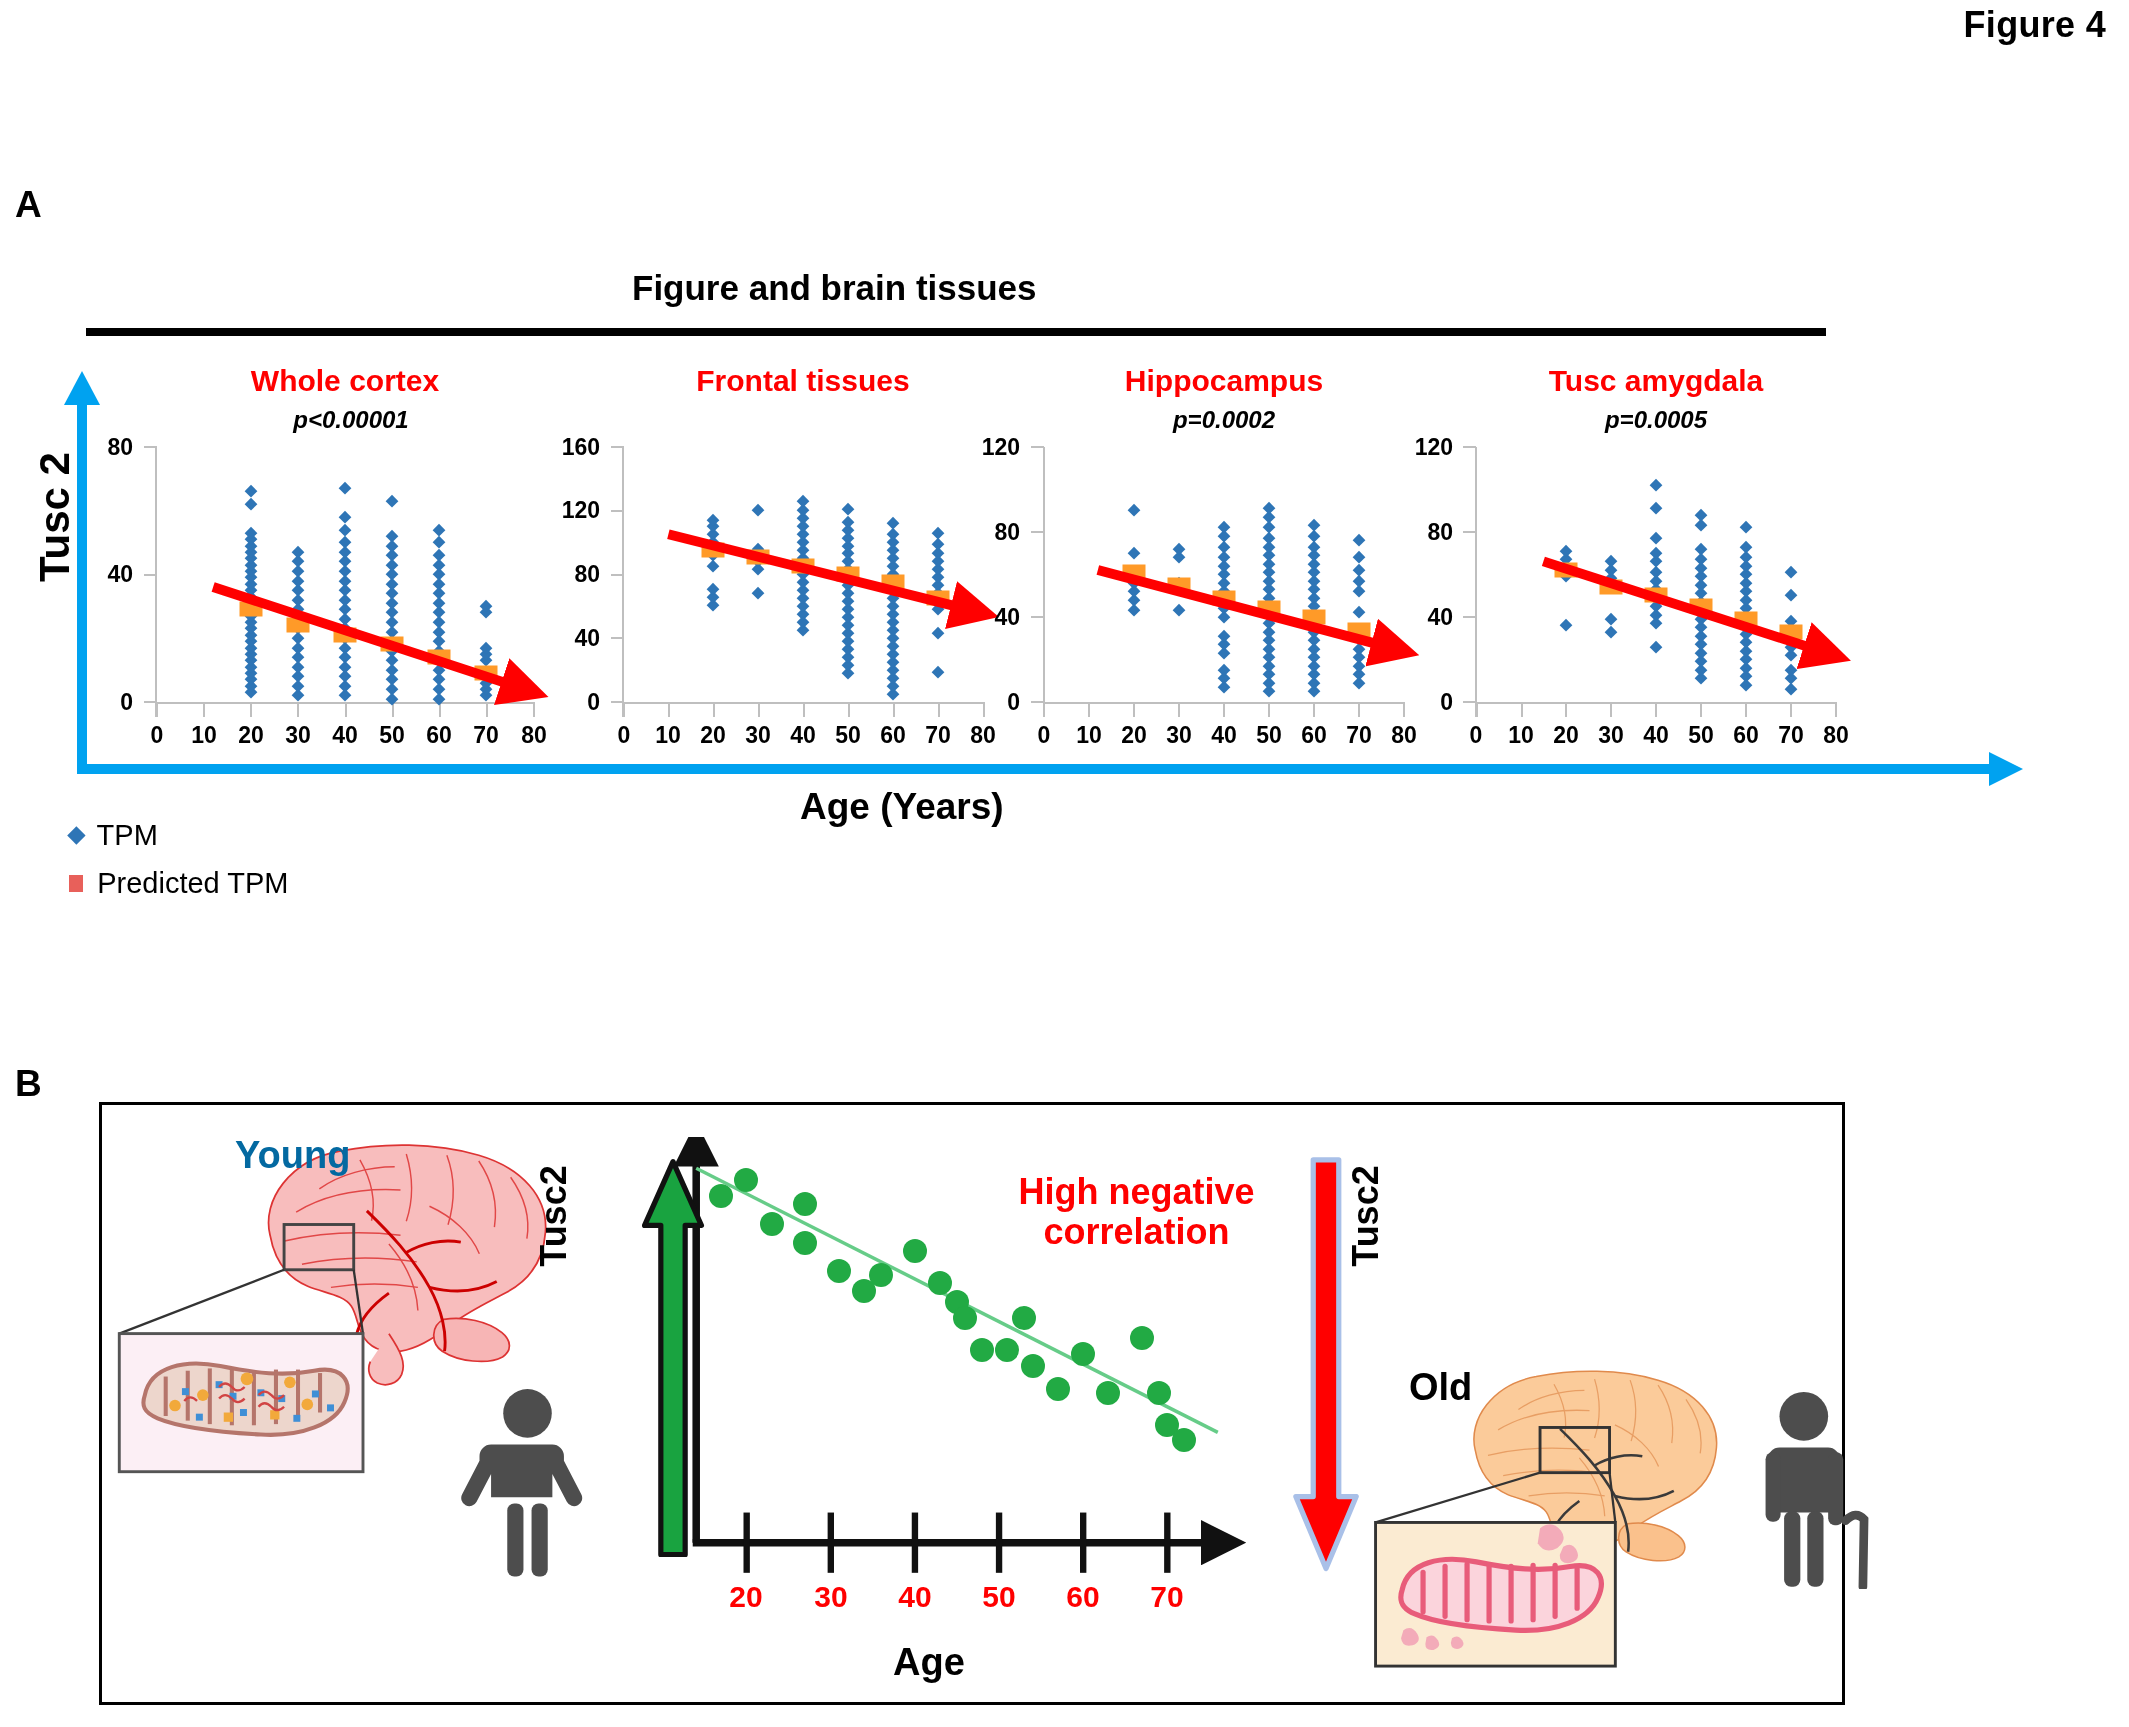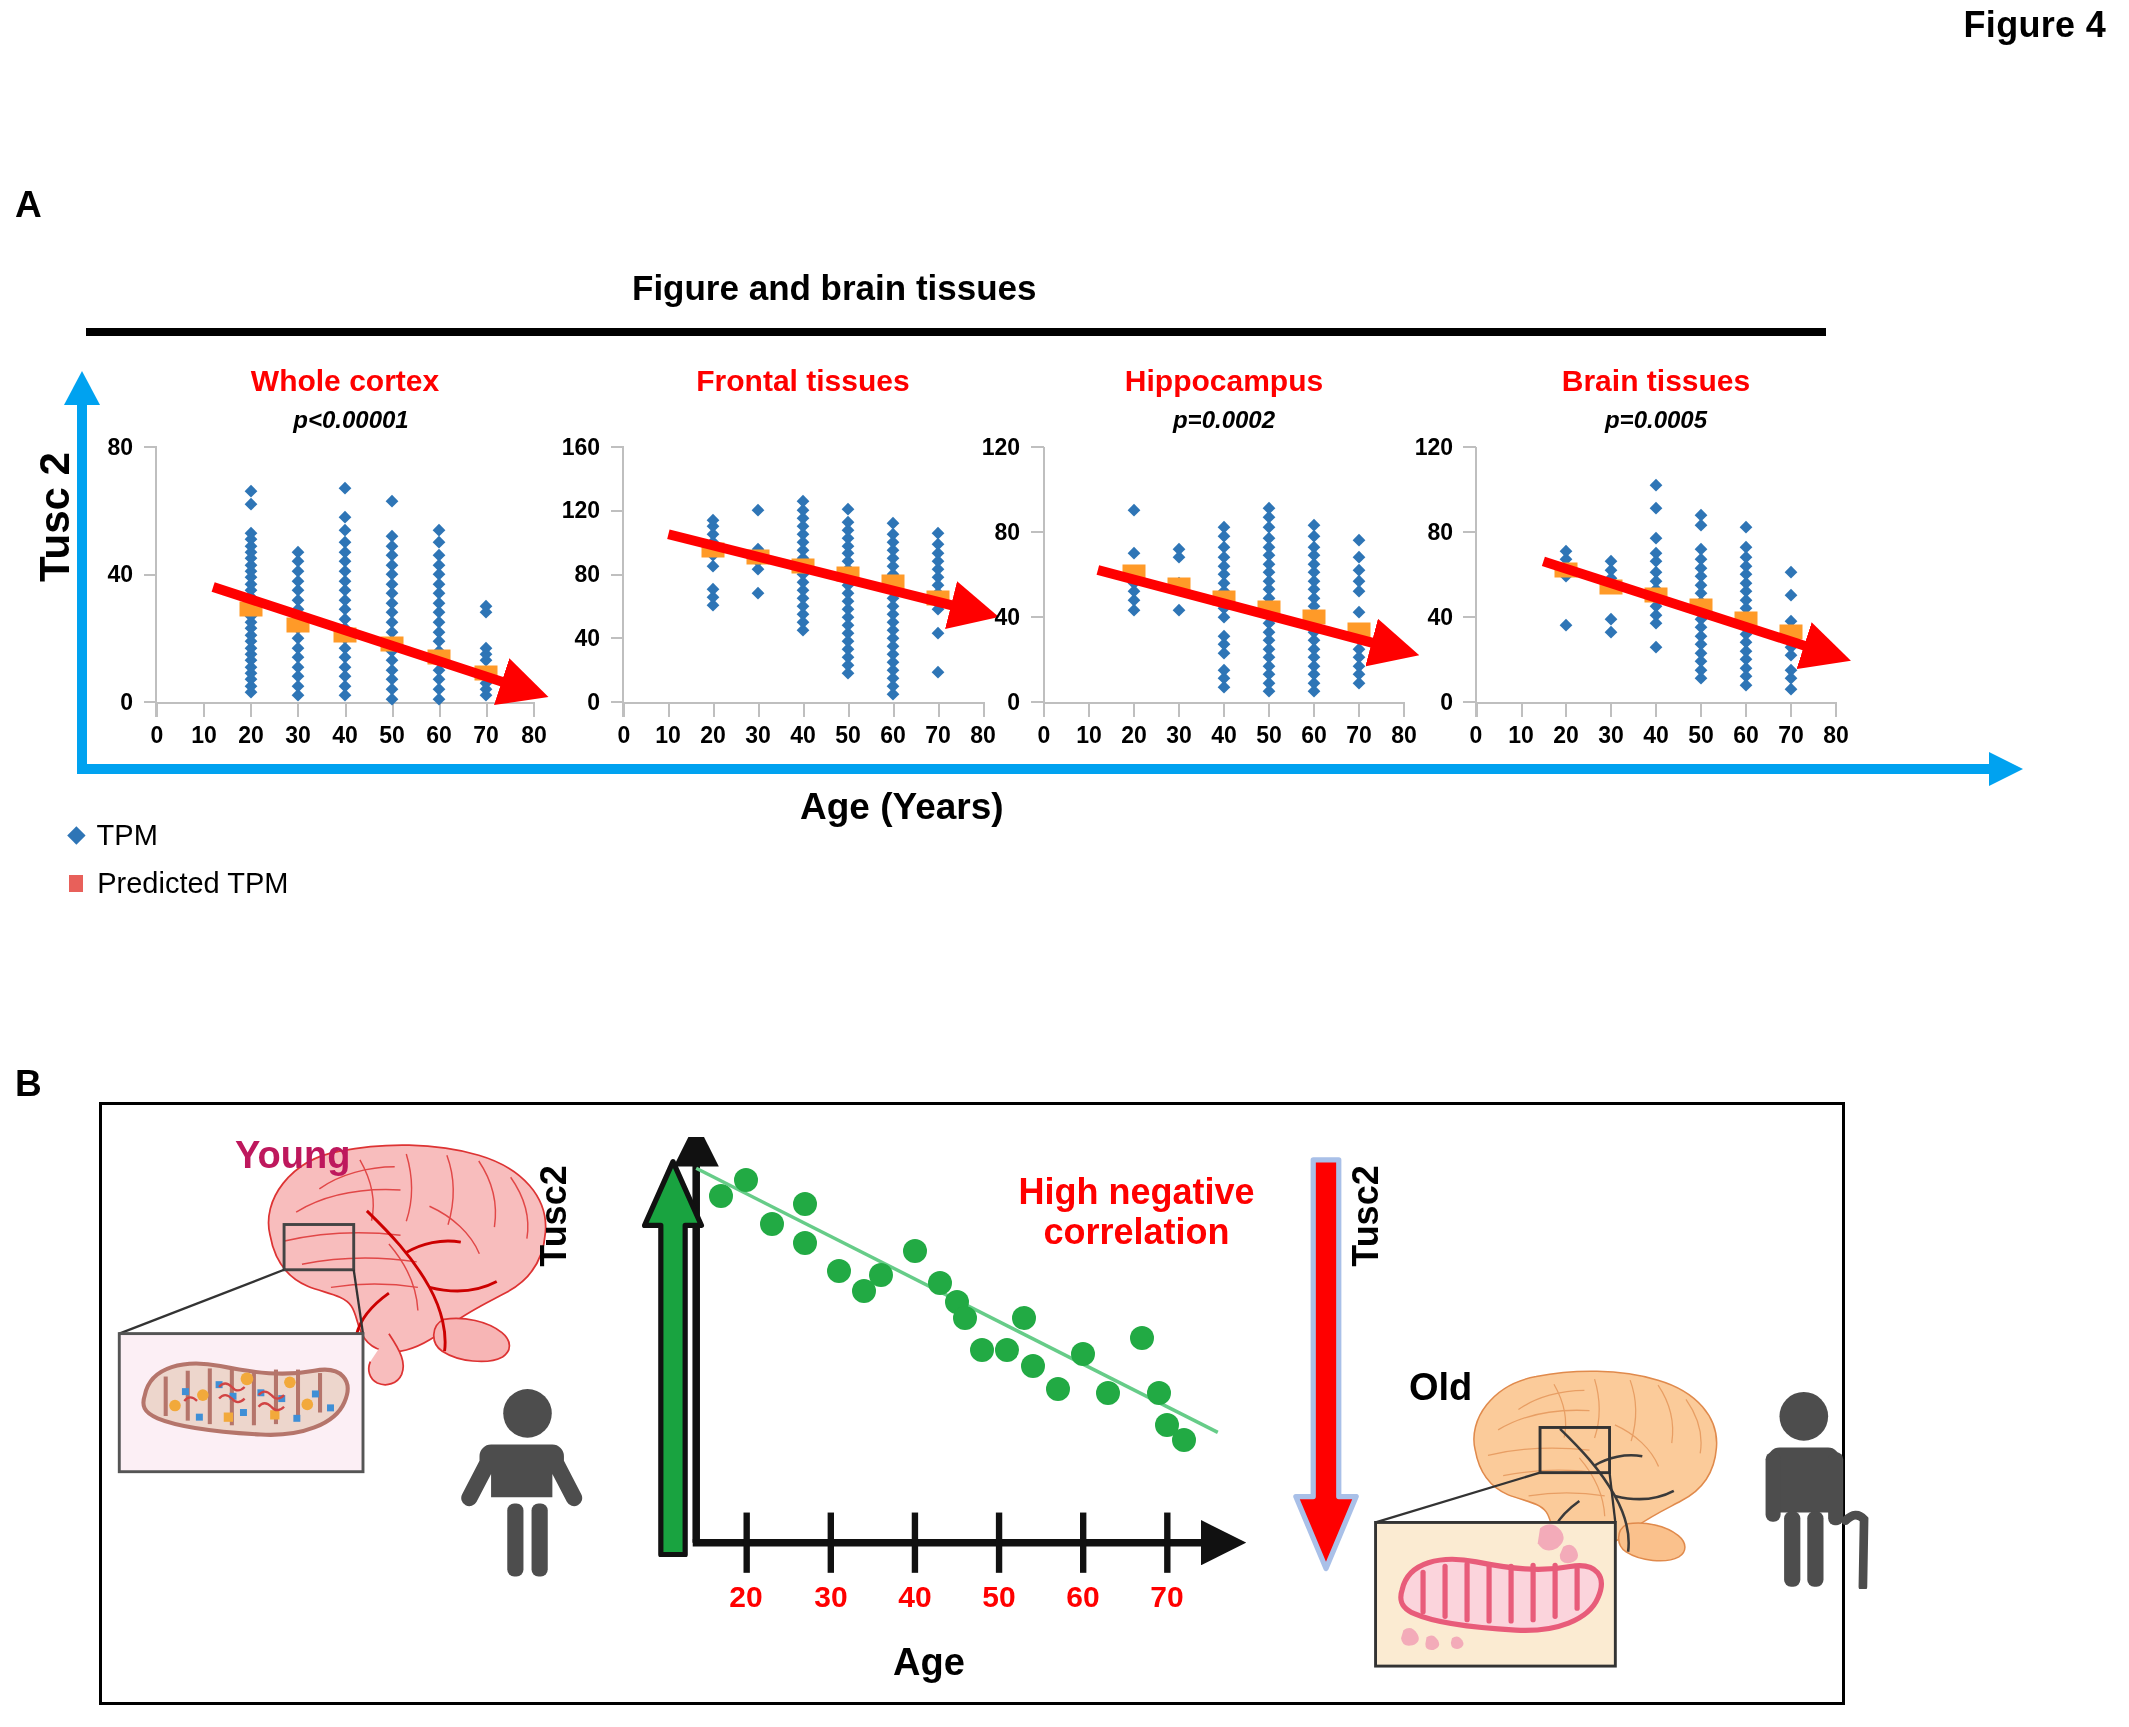--- a/index.html
+++ b/index.html
@@ -59,21 +59,21 @@
 
   .dot{position:absolute;background:#2E75B6;transform:translate(-50%,-50%) rotate(45deg);}
   .pred{position:absolute;background:#FF9A28;transform:translate(-50%,-50%);}
 
   .trendsvg{position:absolute;left:0;top:0;overflow:visible;}
 
   
   #panelB-frame{left:99px;top:1102px;width:1746px;height:603px;
       border:3.5px solid #000;background:#fff;box-sizing:border-box;}
 
-  #young-label{left:235px;top:1134px;font-size:38px;font-weight:bold;color:#be185d;z-index:6;}
+  #young-label{left:235px;top:1134px;font-size:38px;font-weight:bold;color:#0369a1;z-index:6;}
   #old-label{left:1409px;top:1366px;font-size:38px;font-weight:bold;color:#000;z-index:6;}
   #highneg-label{left:974px;top:1172px;font-size:36px;font-weight:bold;color:#FF0000;
       text-align:center;line-height:1.12;width:325px;}
 
   #b-ylabel-left{left:458px;top:1195px;width:191px;text-align:center;
       font-size:36px;font-weight:bold;color:#000;
       transform:rotate(-90deg);transform-origin:center center;white-space:nowrap;}
   #b-ylabel-right{left:1270px;top:1195px;width:191px;text-align:center;
       font-size:36px;font-weight:bold;color:#000;
       transform:rotate(-90deg);transform-origin:center center;white-space:nowrap;}
@@ -522,21 +522,21 @@
       <svg class="trendsvg" width="2129" height="812" viewBox="0 0 3671 1400">
         <defs>
           <marker id="mk2" markerWidth="5" markerHeight="5" refX="2.4" refY="2.5" orient="auto">
             <path d="M0,0 L5,2.5 L0,5 z" fill="#FF0000"></path>
           </marker>
         </defs>
         <line x1="1893" y1="982.6666666666666" x2="2404.5" y2="1118.3333333333333" stroke="#FF0000" stroke-width="17" marker-end="url(#mk2)"></line>
       </svg>
     </div>
     <div class="subchart" style="left: 0px; top: 0px; width: 2129px; height: 812px;">
-      <div class="sc-title" style="left: 1453px; top: 364px; width: 406px;">Brain tissues</div>
+      <div class="sc-title" style="left: 1453px; top: 364px; width: 406px;">Tusc amygdala</div>
       <div class="sc-pval" style="left: 1453px; top: 406px; width: 406px;">p=0.0005</div>
       <div class="axisline" style="left: 1475px; top: 447px; width: 1.7px; height: 270px;"></div>
       <div class="axisline" style="left: 1476px; top: 702px; width: 360px; height: 1.7px;"></div>
       <div class="tickmark" style="left: 1463px; top: 701px; width: 12.8px; height: 1.7px;"></div>
       <div class="ytick-lbl" style="left: 1349px; top: 702px; width: 104px;">0</div>
       <div class="tickmark" style="left: 1463px; top: 616px; width: 12.8px; height: 1.7px;"></div>
       <div class="ytick-lbl" style="left: 1349px; top: 617px; width: 104px;">40</div>
       <div class="tickmark" style="left: 1463px; top: 531px; width: 12.8px; height: 1.7px;"></div>
       <div class="ytick-lbl" style="left: 1349px; top: 532px; width: 104px;">80</div>
       <div class="tickmark" style="left: 1463px; top: 446px; width: 12.8px; height: 1.7px;"></div>

